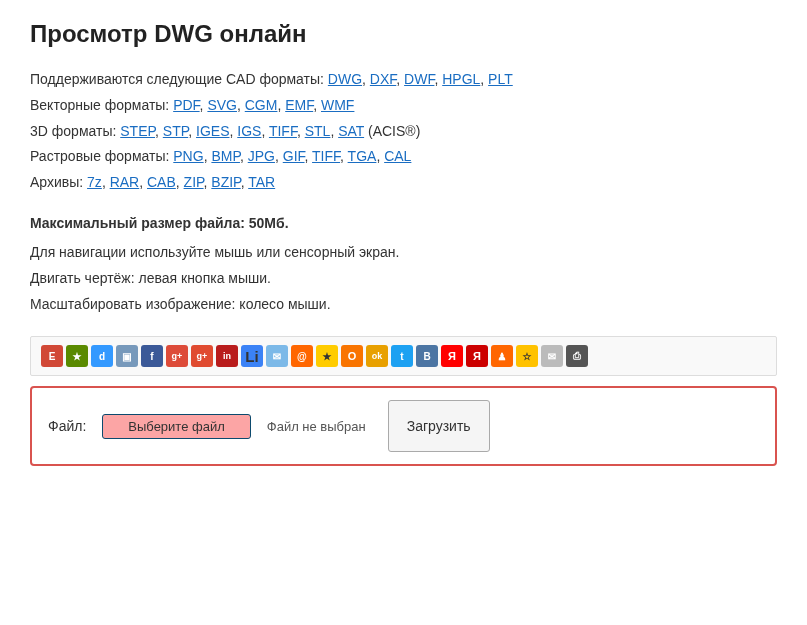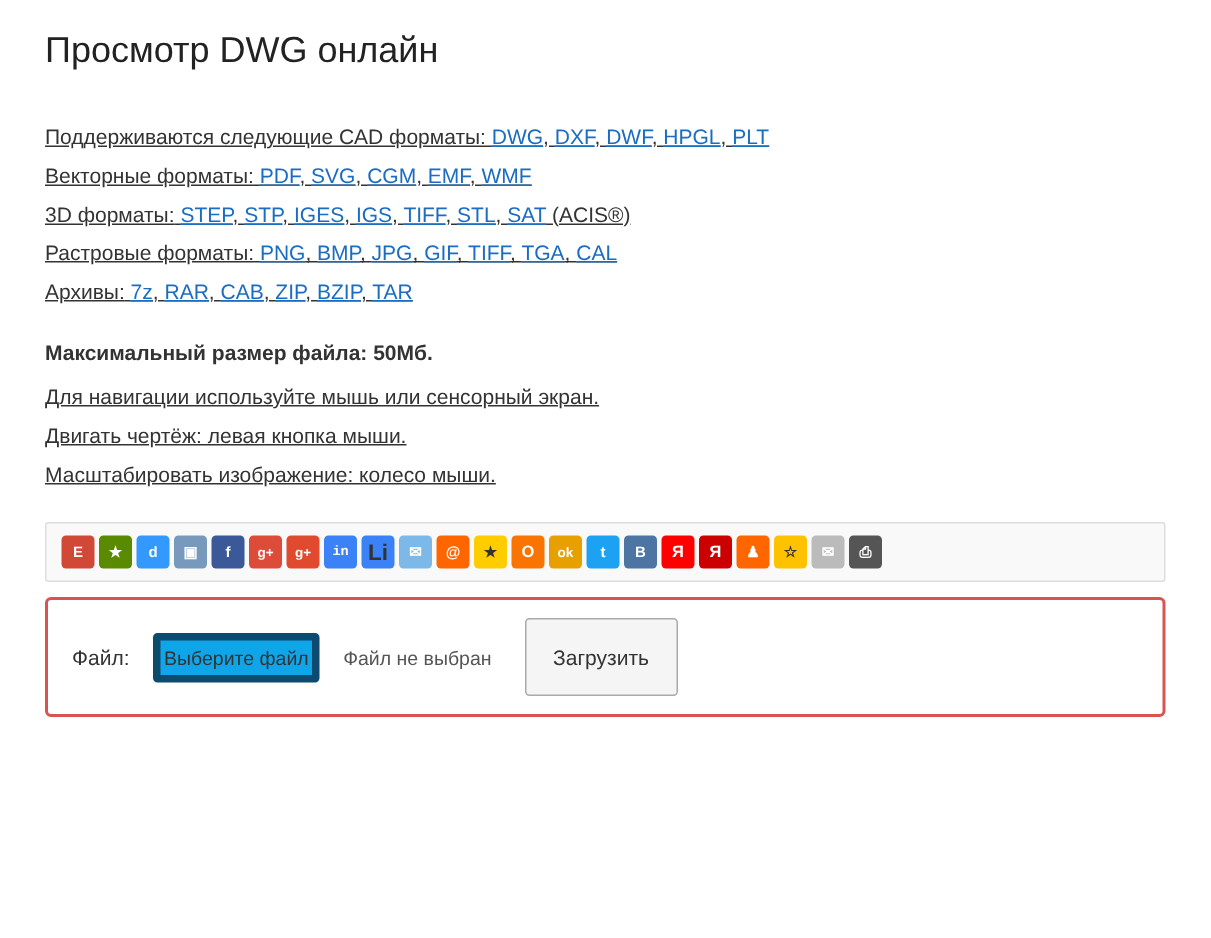--- a/index.html
+++ b/index.html
@@ -7,27 +7,26 @@
       font-family: Arial, sans-serif;
       font-size: 14px;
       background: #fff;
       color: #333;
       padding: 20px 30px;
       width: 807px;
       min-height: 625px;
     }
     h1 {
       font-size: 24px;
-      font-weight: normal;
+      font-weight: bold;
       color: #222;
-      margin-bottom: 32px;
+      margin-bottom: 20px;
     }
     .content-section {
       margin-bottom: 20px;
-      text-decoration: underline;
     }
     .content-section p {
       line-height: 1.7;
       margin-bottom: 2px;
     }
     a.fmt-link {
       color: #1a6dc2;
       text-decoration: underline;
     }
     .max-size {
@@ -70,23 +69,23 @@
       align-items: center;
       gap: 16px;
       margin-top: 6px;
       background: #fff;
     }
     .file-label {
       font-size: 14px;
       color: #333;
     }
     .choose-file-btn {
-      padding: 4px 2px;
-      background: #0ea5e9;
-      border: 5px solid #0c4a6e;
+      padding: 4px 25px;
+      background: #fca5a5;
+      border: 1px solid #0c4a6e;
       border-radius: 3px;
       font-size: 13px;
       cursor: pointer;
       color: #333;
     }
     .no-file-text {
       font-size: 13px;
       color: #555;
     }
     .upload-btn {
@@ -176,21 +175,21 @@
   <span class="social-icon" style="background:#3399ff;">d</span>
 
   <span class="social-icon" style="background:#7799bb;">▣</span>
 
   <span class="social-icon" style="background:#3b5998;">f</span>
 
   <span class="social-icon" style="background:#dd4b39; font-size:9px;">g+</span>
 
   <span class="social-icon" style="background:#e04b30; font-size:9px;">g+</span>
 
-  <span class="social-icon" style="background:#3b82f6; font-size:9px;font-family:Liberation Mono, monospace;">in</span>
+  <span class="social-icon" style="background:#b91c1c; font-size:9px;">in</span>
 
   <span class="social-icon" style="background:#3b82f6; color:#333; font-size:15px;">Li</span>
 
   <span class="social-icon" style="background:#7cb9e8;">✉</span>
 
   <span class="social-icon" style="background:#ff6600;">@</span>
 
   <span class="social-icon" style="background:#ffcc00; color:#333;">★</span>
 
   <span class="social-icon" style="background:#f97400; font-size:11px;">О</span>

